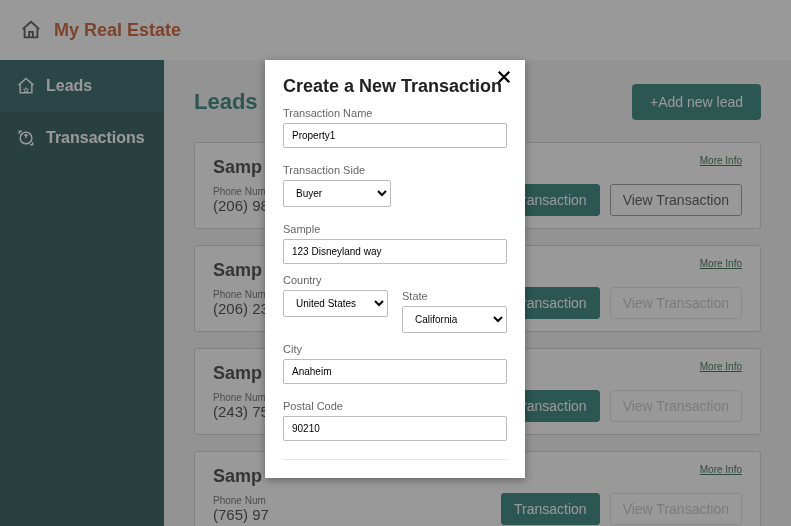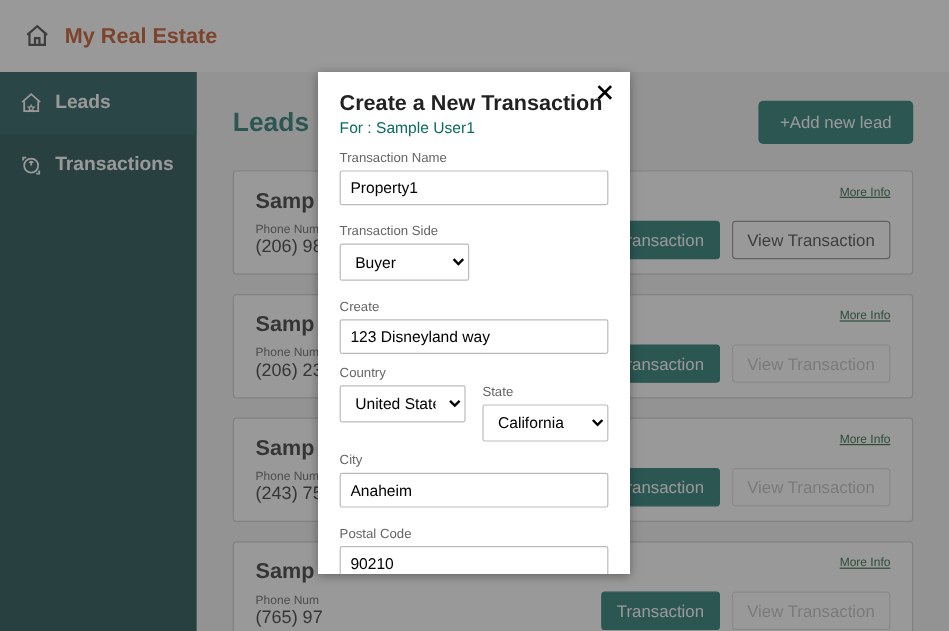--- a/index.html
+++ b/index.html
@@ -31,21 +31,21 @@
   .act-btn.disabled { background:#fff; color:#bbb; border:1px solid #ddd; cursor:default;}
   
   .overlay { position:absolute; inset:0; background:rgba(70,70,70,0.55); }
   
   .modal { position:absolute; top:60px; left:265px; width:260px; height:418px; background:#fff; box-shadow:0 2px 8px rgba(0,0,0,0.35); padding:16px 18px 18px 18px; overflow-y:auto;}
   .modal::-webkit-scrollbar{width:8px}
   .modal .close { position:absolute; top:8px; right:12px; cursor:pointer; width:18px; height:18px; color:#000;}
   .modal h2 { font-size:18px; font-weight:bold; color:#222; margin-bottom:2px;}
   .modal .subtitle { font-size:13px; color:#0c6b63; margin-bottom:12px;}
   .modal label.fld-label { display:block; font-size:11px; color:#666; margin-bottom:4px; margin-top:10px;}
-  .modal input[type="text"], .modal select { width:100%; padding:6px 8px; font-size:13px; border:1px solid #bbb; border-radius:2px; background:#fff;}
+  .modal input[type="text"], .modal select { width:100%; padding:6px 8px; font-size:10px; border:1px solid #bbb; border-radius:2px; background:#fff;}
   .modal .row2 { display:flex; gap:14px;}
   .modal .row2 > div { flex:1; }
   .modal hr { border:none; border-top:1px solid #e5e5e5; margin:18px 0 14px 0;}
   .modal .submit-btn { background:#0c6b63; color:#fff; border:none; padding:10px 34px; border-radius:4px; font-size:14px; cursor:pointer;}
   svg { display:block; }
   .row2 select { width:100%; }
   .modal .field + .field { margin-top:16px; }
 </style>
 </head>
 <body>
@@ -142,36 +142,35 @@
 
 <div class="overlay"></div>
 
 <div class="modal">
   <span class="close">
     <svg viewBox="0 0 24 24" width="18" height="18" stroke="currentColor" stroke-width="3">
         <path d="M5 5 L19 19 M19 5 L5 19"></path>
       </svg>
   </span>
   <h2>Create a New Transaction</h2>
-  <div class="subtitle">For : Sample User1</div>
 
   <div class="field">
     <label class="fld-label">Transaction Name</label>
     <input type="text" value="Property1" style="">
   </div>
 
   <div class="field">
     <label class="fld-label">Transaction Side</label>
     <select style="width:48%;">
       <option>Buyer</option>
     </select>
   </div>
 
   <div class="field">
-    <label class="fld-label">Create</label>
+    <label class="fld-label">Sample</label>
     <input type="text" value="123 Disneyland way" style="">
   </div>
 
   <div class="row2">
     <div class="field">
       <label class="fld-label">Country</label>
       <select>
         <option>United States</option>
       </select>
     </div>

